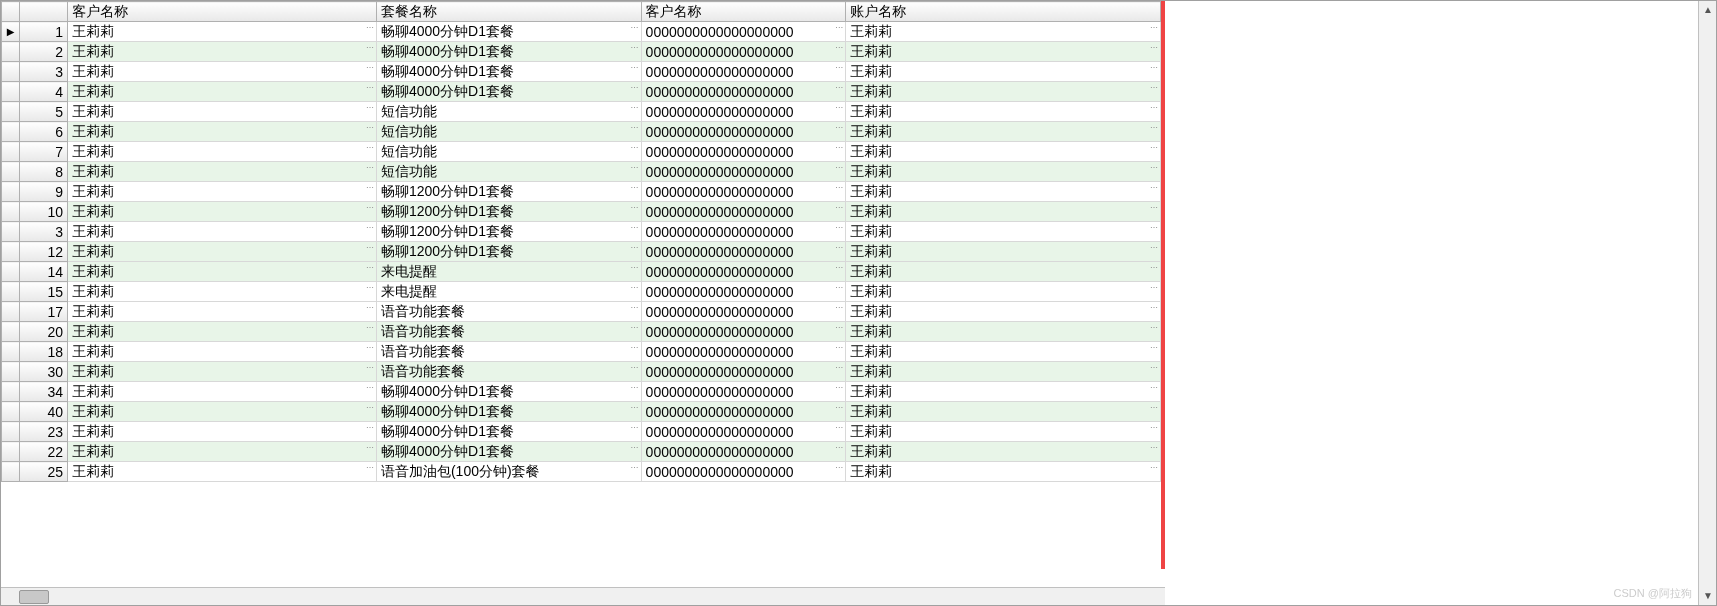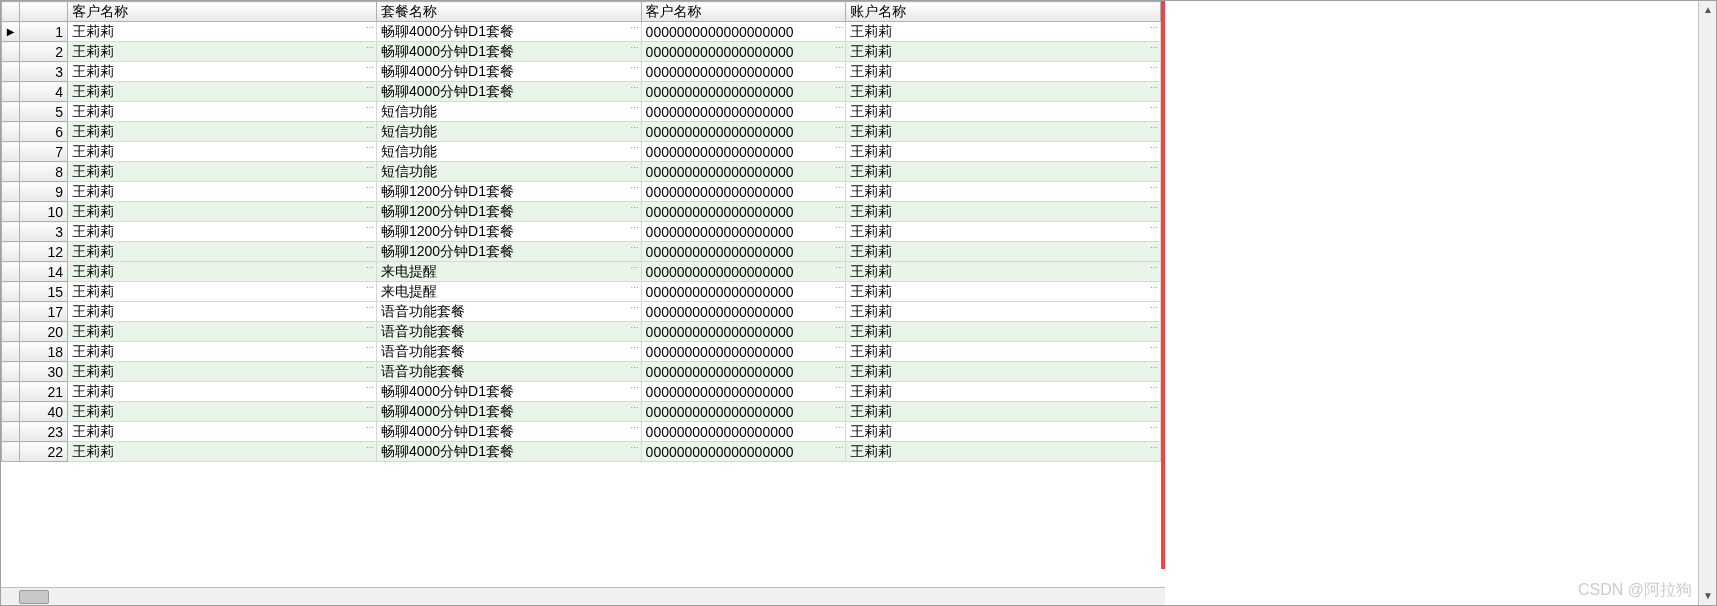--- a/index.html
+++ b/index.html
@@ -135,21 +135,21 @@
       line-height: 18px;
       color: #555;
       cursor: pointer;
     }
     .vscroll-arrow.up { position: absolute; top: 0; }
     .vscroll-arrow.down { position: absolute; bottom: 0; }
     .watermark {
       position: absolute;
       right: 24px;
       bottom: 4px;
-      font-size: 16px;
+      font-size: 11px;
       color: #ccc;
       z-index: 10;
     }
     .blank-area {
       position: absolute;
       left: 1164px;
       top: 0;
       right: 18px;
       bottom: 0;
       background: #fff;
@@ -312,21 +312,21 @@
             <tr class="even">
               <td class="rowhandle"></td>
               <td class="rownum">30</td>
               <td class="data">王莉莉<span class="cell-dots">⋯</span></td>
               <td class="data">语音功能套餐<span class="cell-dots">⋯</span></td>
               <td class="data">0000000000000000000<span class="cell-dots">⋯</span></td>
               <td class="data">王莉莉<span class="cell-dots">⋯</span></td>
             </tr>
             <tr class="odd">
               <td class="rowhandle"></td>
-              <td class="rownum">21</td>
+              <td class="rownum">34</td>
               <td class="data">王莉莉<span class="cell-dots">⋯</span></td>
               <td class="data">畅聊4000分钟D1套餐<span class="cell-dots">⋯</span></td>
               <td class="data">0000000000000000000<span class="cell-dots">⋯</span></td>
               <td class="data">王莉莉<span class="cell-dots">⋯</span></td>
             </tr>
             <tr class="even">
               <td class="rowhandle"></td>
               <td class="rownum">40</td>
               <td class="data">王莉莉<span class="cell-dots">⋯</span></td>
               <td class="data">畅聊4000分钟D1套餐<span class="cell-dots">⋯</span></td>
@@ -339,20 +339,28 @@
               <td class="data">王莉莉<span class="cell-dots">⋯</span></td>
               <td class="data">畅聊4000分钟D1套餐<span class="cell-dots">⋯</span></td>
               <td class="data">0000000000000000000<span class="cell-dots">⋯</span></td>
               <td class="data">王莉莉<span class="cell-dots">⋯</span></td>
             </tr>
             <tr class="even">
               <td class="rowhandle"></td>
               <td class="rownum">22</td>
               <td class="data">王莉莉<span class="cell-dots">⋯</span></td>
               <td class="data">畅聊4000分钟D1套餐<span class="cell-dots">⋯</span></td>
+              <td class="data">0000000000000000000<span class="cell-dots">⋯</span></td>
+              <td class="data">王莉莉<span class="cell-dots">⋯</span></td>
+            </tr>
+            <tr class="odd">
+              <td class="rowhandle"></td>
+              <td class="rownum">25</td>
+              <td class="data">王莉莉<span class="cell-dots">⋯</span></td>
+              <td class="data">语音加油包(100分钟)套餐<span class="cell-dots">⋯</span></td>
               <td class="data">0000000000000000000<span class="cell-dots">⋯</span></td>
               <td class="data">王莉莉<span class="cell-dots">⋯</span></td>
             </tr>
           </tbody>
       </table>
     </div>
     <div class="hscroll">
       <div class="hscroll-thumb"></div>
     </div>
     <div class="blank-area"></div>

